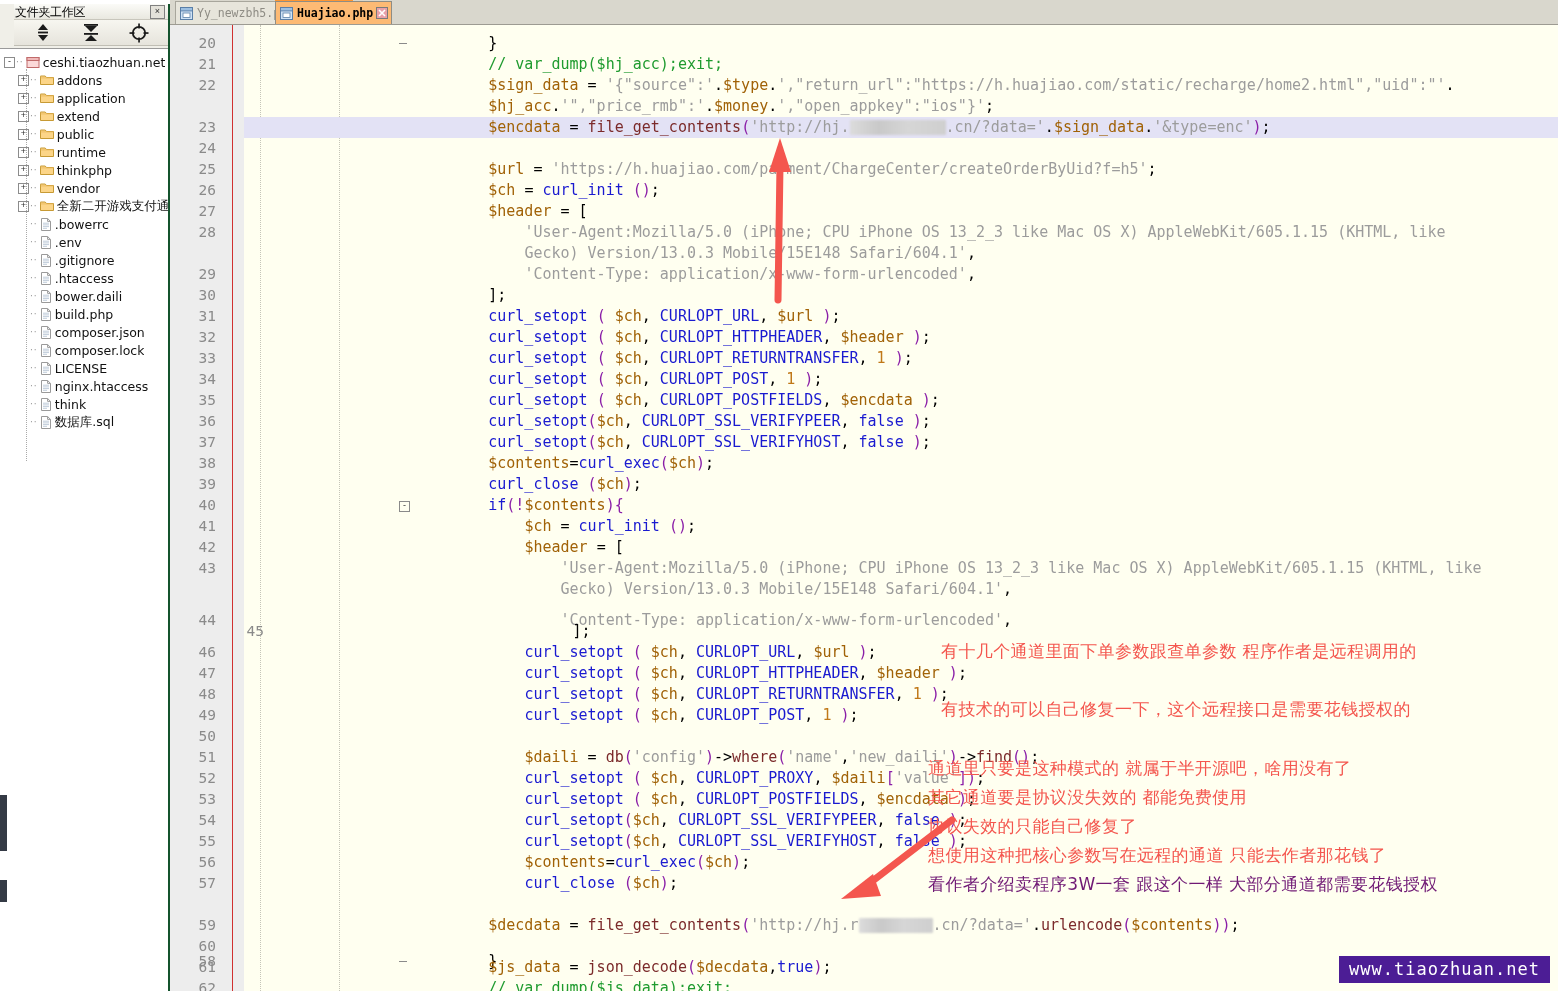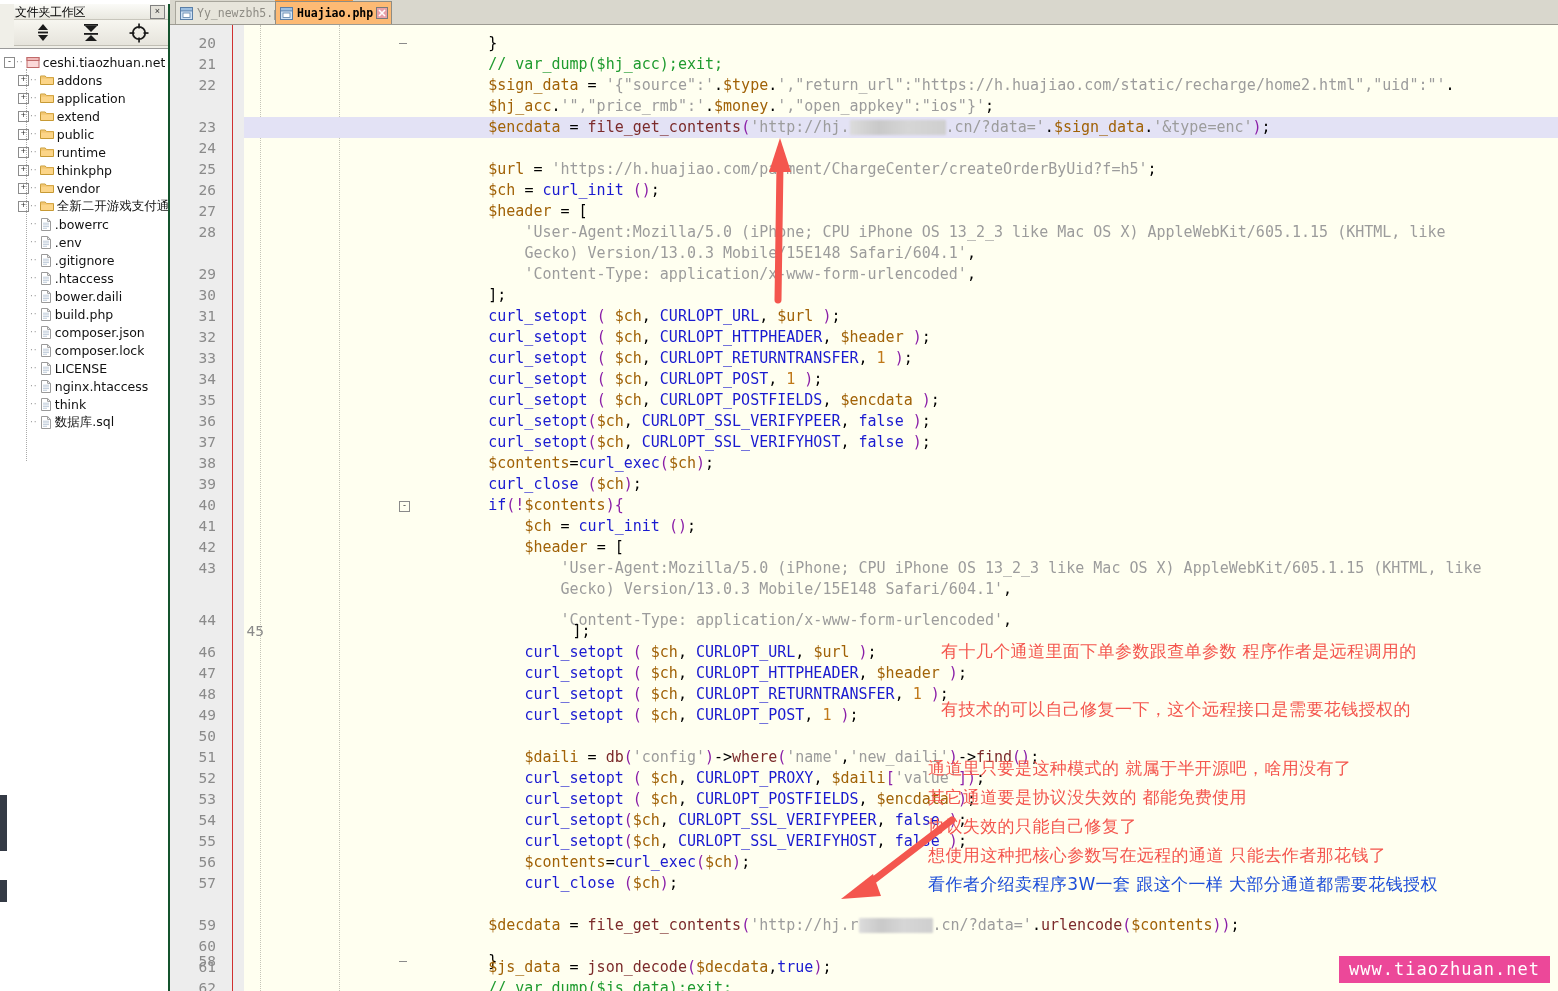--- a/index.html
+++ b/index.html
@@ -204,21 +204,21 @@
   .note{
     position:absolute;
     color:#f4564e;
     font-family:"DejaVu Sans",sans-serif;
     font-size:17px;
     white-space:nowrap;
     letter-spacing:0.4px;
   }
   #watermark{
     position:absolute;right:8px;bottom:8px;
-    background:#ec4899;
+    background:#4c1d95;
     color:#ffffff;
     font-family:"DejaVu Sans Mono","Liberation Mono",monospace;
     font-size:17px;
     letter-spacing:1px;
     padding:3px 10px 4px 10px;
   }
 </style>
 </head>
 <body>
 
@@ -624,18 +624,18 @@
         <polygon points="841,899 873,874 881,896" fill="#f4564e"></polygon>
       </g>
     </svg>
     <div id="notes-layer">
         <div class="note" style="left: 941px; top: 640px; color: rgb(244, 86, 78);">有十几个通道里面下单参数跟查单参数 程序作者是远程调用的</div>
         <div class="note" style="left: 941px; top: 698px; color: rgb(244, 86, 78);">有技术的可以自己修复一下，这个远程接口是需要花钱授权的</div>
         <div class="note" style="left: 928px; top: 757px; color: rgb(244, 86, 78);">通道里只要是这种模式的 就属于半开源吧，啥用没有了</div>
         <div class="note" style="left: 928px; top: 786px; color: rgb(244, 86, 78);">其它通道要是协议没失效的 都能免费使用</div>
         <div class="note" style="left: 928px; top: 815px; color: rgb(244, 86, 78);">协议失效的只能自己修复了</div>
         <div class="note" style="left: 928px; top: 844px; color: rgb(244, 86, 78);">想使用这种把核心参数写在远程的通道 只能去作者那花钱了</div>
-        <div class="note" style="left: 928px; top: 873px; color: #1d4ed8;">看作者介绍卖程序3W一套 跟这个一样 大部分通道都需要花钱授权</div>
+        <div class="note" style="left: 928px; top: 873px; color: #701a75;">看作者介绍卖程序3W一套 跟这个一样 大部分通道都需要花钱授权</div>
       </div>
   </div>
 
   <div id="watermark">www.tiaozhuan.net</div>
 </div>
 
 </body></html>

